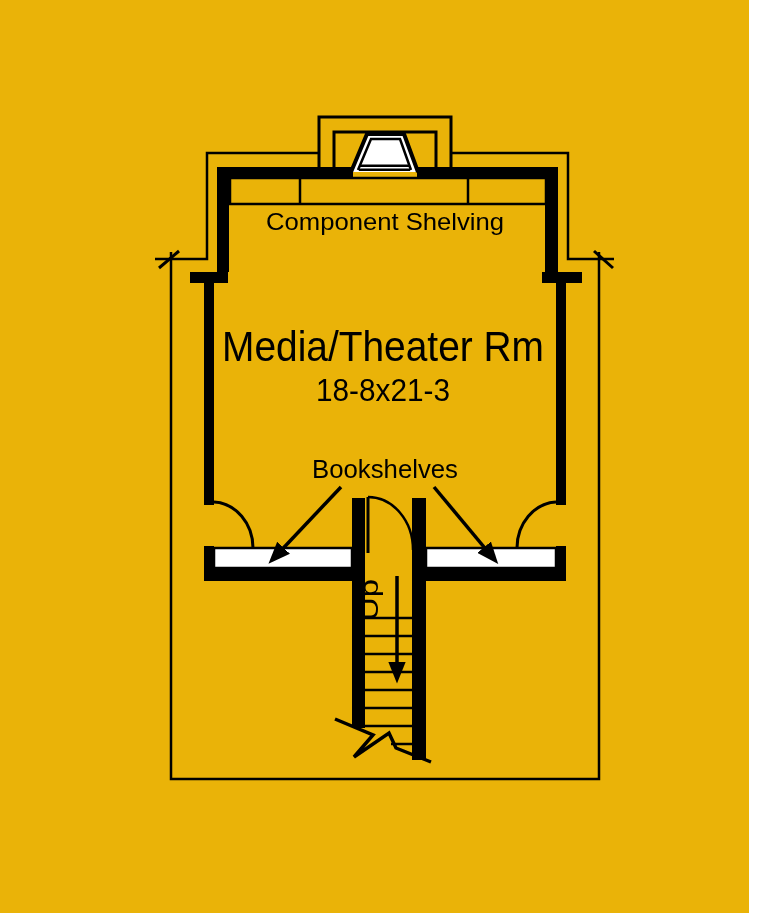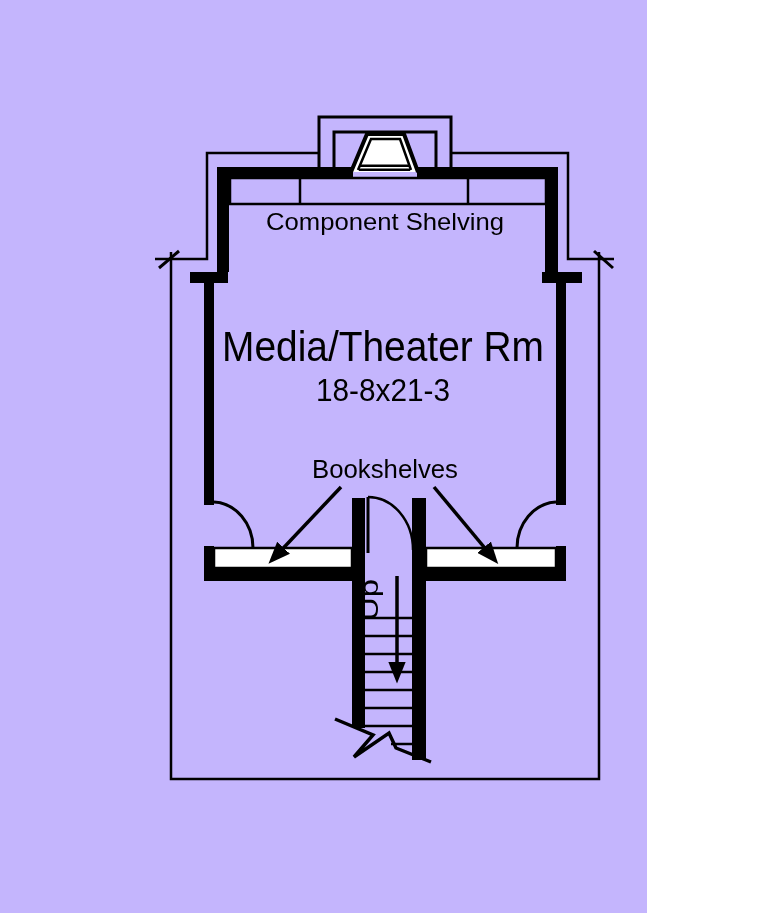--- a/index.html
+++ b/index.html
@@ -2,23 +2,23 @@
 <html><head>
 <meta charset="utf-8">
 <style>
   html, body {
     margin: 0;
     padding: 0;
     background: #ffffff;
   }
   .canvas {
     position: relative;
-    width: 647px;
+    width: 749px;
     height: 913px;
-    background: #c4b5fd;
+    background: #eab308;
     overflow: hidden;
     font-family: "Liberation Sans", sans-serif;
   }
   svg { display: block; }
   text {
     font-family: "Liberation Sans", sans-serif;
     fill: #000;
   }
   .t-shelving   { font-size: 24px; }
   .t-roomname   { font-size: 42px; }

